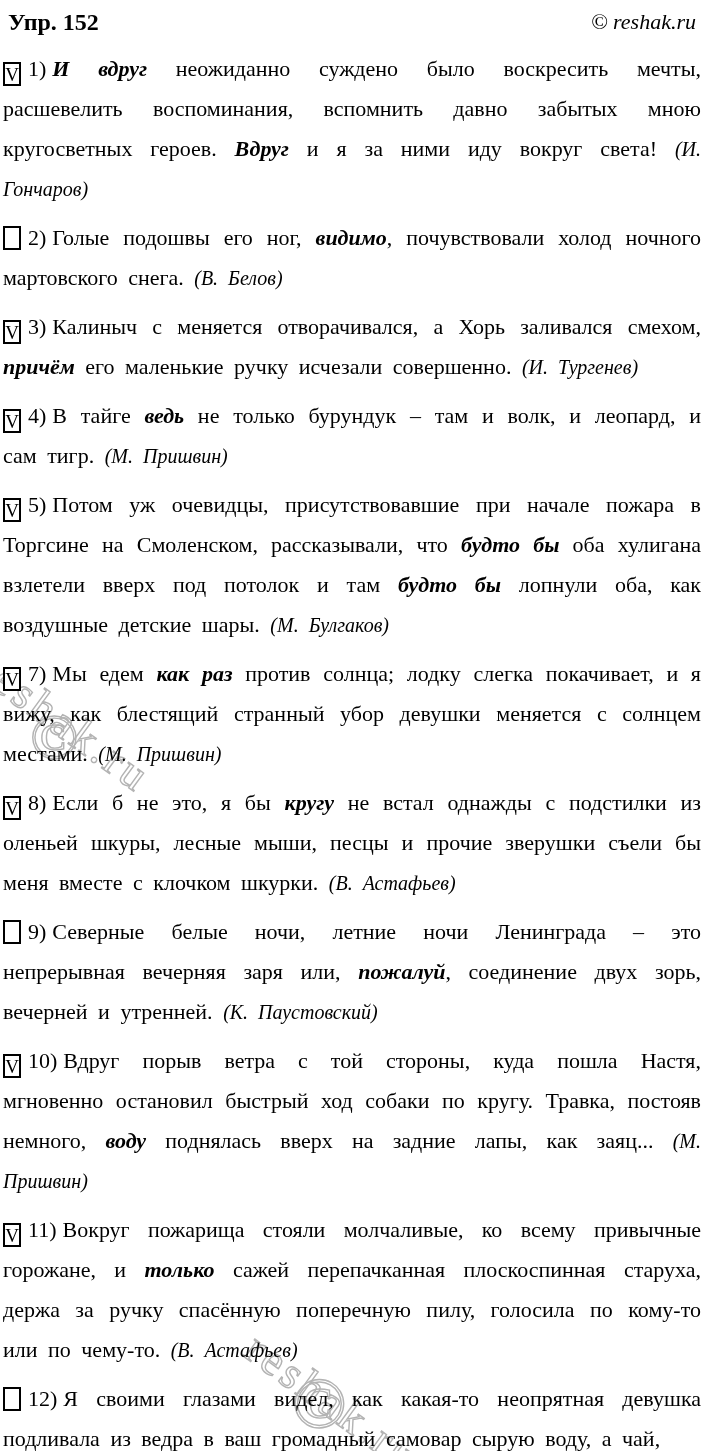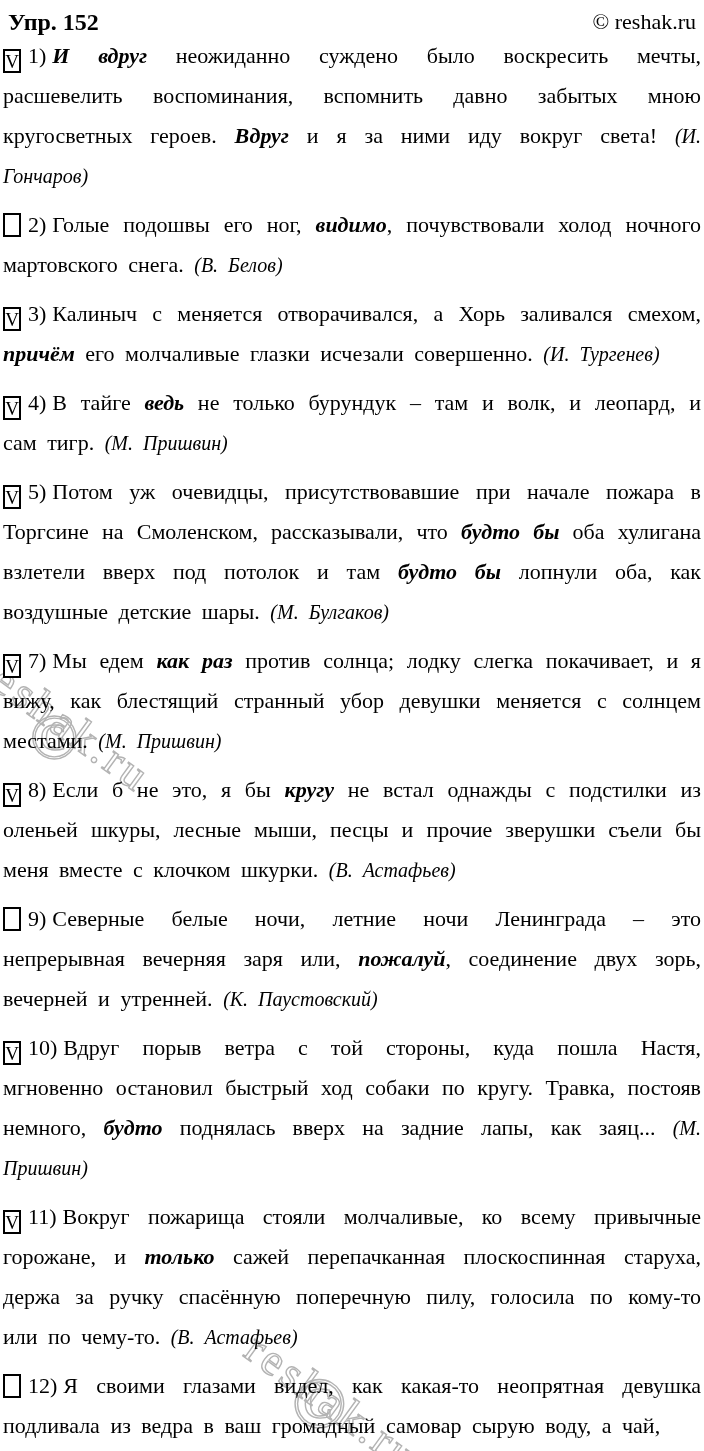--- a/index.html
+++ b/index.html
@@ -14,24 +14,24 @@
     font-family: "Liberation Serif", "DejaVu Serif", serif;
     color: #000000;
   }
   .header {
     position: relative;
     z-index: 1;
     display: flex;
     justify-content: space-between;
     align-items: flex-start;
     padding: 0 5px 0 5px;
-    margin-bottom: 0;
+    margin-bottom: 13px;
   }
   .title { font-weight: bold; font-size: 24px; line-height: 28px; }
-  .copyright { font-size: 22px; line-height: 28px; }
+  .copyright { font-size: 22px; line-height: 28px; font-style: italic; }
   .list { position: relative; z-index: 1; }
   .item {
     font-size: 22px;
     line-height: 40px;
     text-align: justify;
     margin-bottom: 9px;
     word-spacing: 5px;
   }
   .checkbox {
     display: inline-block;
@@ -88,24 +88,24 @@
   </div>
 
   <div class="header">
     <span class="title">Упр. 152</span>
     <span class="copyright">© reshak.ru</span>
   </div>
 
   <div class="list">
       <p class="item"><span class="checkbox">V</span><span class="item-number">1)</span><span><span class="emph">И вдруг</span><span class="plain"> неожиданно суждено было воскресить мечты, расшевелить воспоминания, вспомнить давно забытых мною кругосветных героев. </span><span class="emph">Вдруг</span><span class="plain"> и я за ними иду вокруг света! </span></span><span class="author">(И. Гончаров)</span></p>
       <p class="item"><span class="checkbox"></span><span class="item-number">2)</span><span><span class="plain">Голые подошвы его ног, </span><span class="emph">видимо</span><span class="plain">, почувствовали холод ночного мартовского снега. </span></span><span class="author">(В. Белов)</span></p>
-      <p class="item"><span class="checkbox">V</span><span class="item-number">3)</span><span><span class="plain">Калиныч с меняется отворачивался, а Хорь заливался смехом, </span><span class="emph">причём</span><span class="plain"> его молчаливые глазки исчезали совершенно. </span></span><span class="author">(И. Тургенев)</span></p>
+      <p class="item"><span class="checkbox">V</span><span class="item-number">3)</span><span><span class="plain">Калиныч с меняется отворачивался, а Хорь заливался смехом, </span><span class="emph">причём</span><span class="plain"> его маленькие ручку исчезали совершенно. </span></span><span class="author">(И. Тургенев)</span></p>
       <p class="item"><span class="checkbox">V</span><span class="item-number">4)</span><span><span class="plain">В тайге </span><span class="emph">ведь</span><span class="plain"> не только бурундук – там и волк, и леопард, и сам тигр. </span></span><span class="author">(М. Пришвин)</span></p>
       <p class="item"><span class="checkbox">V</span><span class="item-number">5)</span><span><span class="plain">Потом уж очевидцы, присутствовавшие при начале пожара в Торгсине на Смоленском, рассказывали, что </span><span class="emph">будто бы</span><span class="plain"> оба хулигана взлетели вверх под потолок и там </span><span class="emph">будто бы</span><span class="plain"> лопнули оба, как воздушные детские шары. </span></span><span class="author">(М. Булгаков)</span></p>
       <p class="item"><span class="checkbox">V</span><span class="item-number">7)</span><span><span class="plain">Мы едем </span><span class="emph">как раз</span><span class="plain"> против солнца; лодку слегка покачивает, и я вижу, как блестящий странный убор девушки меняется с солнцем местами. </span></span><span class="author">(М. Пришвин)</span></p>
       <p class="item"><span class="checkbox">V</span><span class="item-number">8)</span><span><span class="plain">Если б не это, я бы </span><span class="emph">кругу</span><span class="plain"> не встал однажды с подстилки из оленьей шкуры, лесные мыши, песцы и прочие зверушки съели бы меня вместе с клочком шкурки. </span></span><span class="author">(В. Астафьев)</span></p>
       <p class="item"><span class="checkbox"></span><span class="item-number">9)</span><span><span class="plain">Северные белые ночи, летние ночи Ленинграда – это непрерывная вечерняя заря или, </span><span class="emph">пожалуй</span><span class="plain">, соединение двух зорь, вечерней и утренней. </span></span><span class="author">(К. Паустовский)</span></p>
-      <p class="item"><span class="checkbox">V</span><span class="item-number">10)</span><span><span class="plain">Вдруг порыв ветра с той стороны, куда пошла Настя, мгновенно остановил быстрый ход собаки по кругу. Травка, постояв немного, </span><span class="emph">будто</span><span class="plain"> поднялась вверх на задние лапы, как заяц... </span></span><span class="author">(М. Пришвин)</span></p>
+      <p class="item"><span class="checkbox">V</span><span class="item-number">10)</span><span><span class="plain">Вдруг порыв ветра с той стороны, куда пошла Настя, мгновенно остановил быстрый ход собаки по кругу. Травка, постояв немного, </span><span class="emph">воду</span><span class="plain"> поднялась вверх на задние лапы, как заяц... </span></span><span class="author">(М. Пришвин)</span></p>
       <p class="item"><span class="checkbox">V</span><span class="item-number">11)</span><span><span class="plain">Вокруг пожарища стояли молчаливые, ко всему привычные горожане, и </span><span class="emph">только</span><span class="plain"> сажей перепачканная плоскоспинная старуха, держа за ручку спасённую поперечную пилу, голосила по кому-то или по чему-то. </span></span><span class="author">(В. Астафьев)</span></p>
       <p class="item"><span class="checkbox"></span><span class="item-number">12)</span><span><span class="plain">Я своими глазами видел, как какая-то неопрятная девушка подливала из ведра в ваш громадный самовар сырую воду, а чай, </span></span></p>
     </div>
 
 </div>
 
 </body></html>

